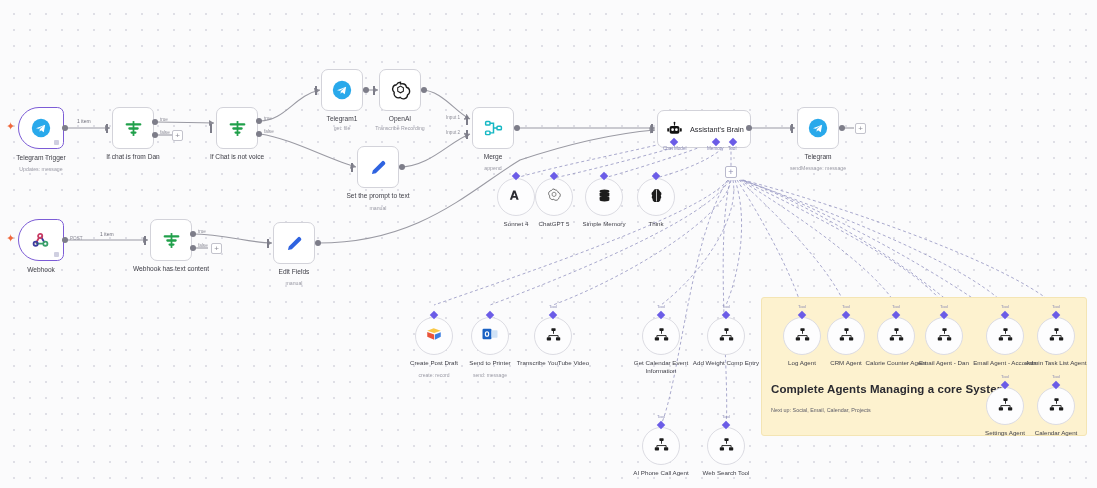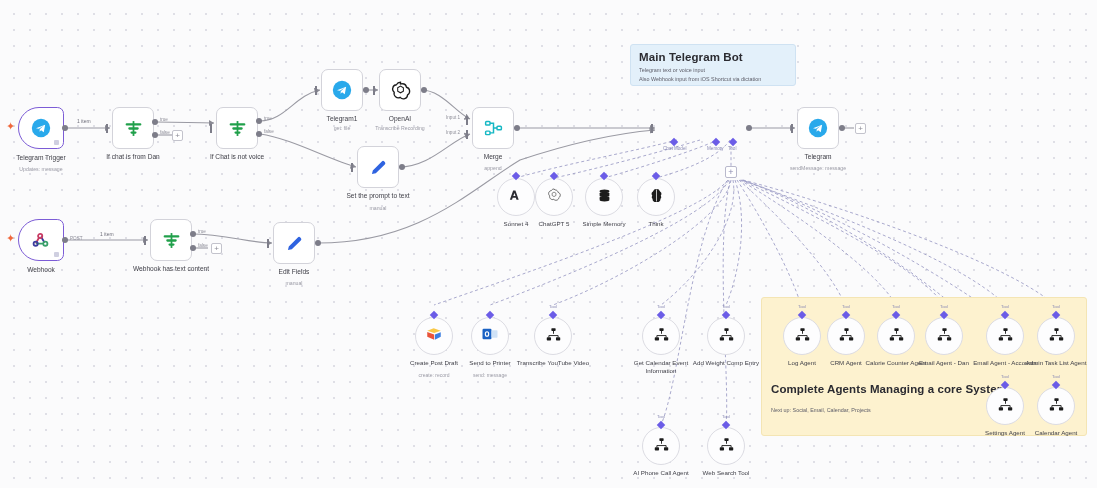--- a/index.html
+++ b/index.html
@@ -155,25 +155,20 @@
       <path d="M741,180 C800,208 918,266 944,305"></path>
       <path d="M742,180 C812,205 965,262 1005,305"></path>
       <path d="M743,180 C820,200 1000,258 1055,305"></path>
       <path d="M744,181 C830,210 1000,320 1006,375"></path>
       <path d="M745,181 C838,212 1040,325 1056,375"></path>
       <path d="M727,181 C690,240 680,380 661,425"></path>
       <path d="M730,181 C715,245 730,382 726,425"></path>
     </g>
   </svg>
 
-  <div class="sticky sticky-blue" style="left:630px; top:44px; width:166px; height:42px; padding:6px 8px;">
-    <div class="s-title">Main Telegram Bot</div>
-    <div class="s-sub">Telegram text or voice input</div>
-    <div class="s-sub" style="margin-top:0">Also Webhook input from iOS Shortcut via dictation</div>
-  </div>
 
 
   <div class="sticky sticky-yellow" style="left:761px; top:297px; width:326px; height:139px;">
     <div class="s-title" style="position:absolute; left:9px; top:85px;">Complete Agents Managing a core System</div>
     <div class="s-sub" style="position:absolute; left:9px; top:105px;">Next up: Social, Email, Calendar, Projects</div>
   </div>
 
   <div class="bolt" style="left:6px; top:121px;">✦</div>
   <div class="node trigger" style="left:18px; top:107px;">
     <span class="ico">
@@ -274,20 +269,34 @@
           <rect x="16" y="9.5" width="5" height="4" rx="1"></rect>
           <path d="M8 6h4v5.5h4M8 17h4v-5.5"></path>
         </svg>
     </span>
     <span class="node-label">Merge</span>
     <span class="node-sub" style="top:57px;">append</span>
   </div>
   <div class="port" style="left:514px; top:125px;"></div>
 
   <div class="in-bar" style="left:651px; top:124px;"></div>
+  <div class="node wide" style="left:657px; top:110px;">
+    <span class="ico">
+      <svg width="17" height="17" viewBox="0 0 24 24">
+          <rect x="5" y="7" width="14" height="11" rx="3" fill="#111"></rect>
+          <circle cx="9.3" cy="12.2" r="1.9" fill="#fff"></circle>
+          <circle cx="14.7" cy="12.2" r="1.9" fill="#fff"></circle>
+          <rect x="11.2" y="2.8" width="1.6" height="3.6" fill="#111"></rect>
+          <circle cx="12" cy="2.4" r="1.3" fill="#111"></circle>
+          <rect x="1.8" y="10" width="2.4" height="5" rx="1.2" fill="#111"></rect>
+          <rect x="19.8" y="10" width="2.4" height="5" rx="1.2" fill="#111"></rect>
+        </svg>
+    </span>
+    <span style="font-size:7.3px; color:#2b2b31;">Assistant's Brain</span>
+  </div>
   <div class="port" style="left:746px; top:125px;"></div>
 
   <div style="position:absolute; left:674px; top:146px;">
     <span class="diamond" style="top:-7px;"></span>
     <span style="position:absolute; top:0px; left:-11px; font-size:4.6px; color:#8a8ab4; white-space:nowrap;">Chat Model</span>
   </div>
   <div style="position:absolute; left:716px; top:146px;">
     <span class="diamond" style="top:-7px;"></span>
     <span style="position:absolute; top:0px; left:-9px; font-size:4.6px; color:#8a8ab4; white-space:nowrap;">Memory</span>
   </div>

